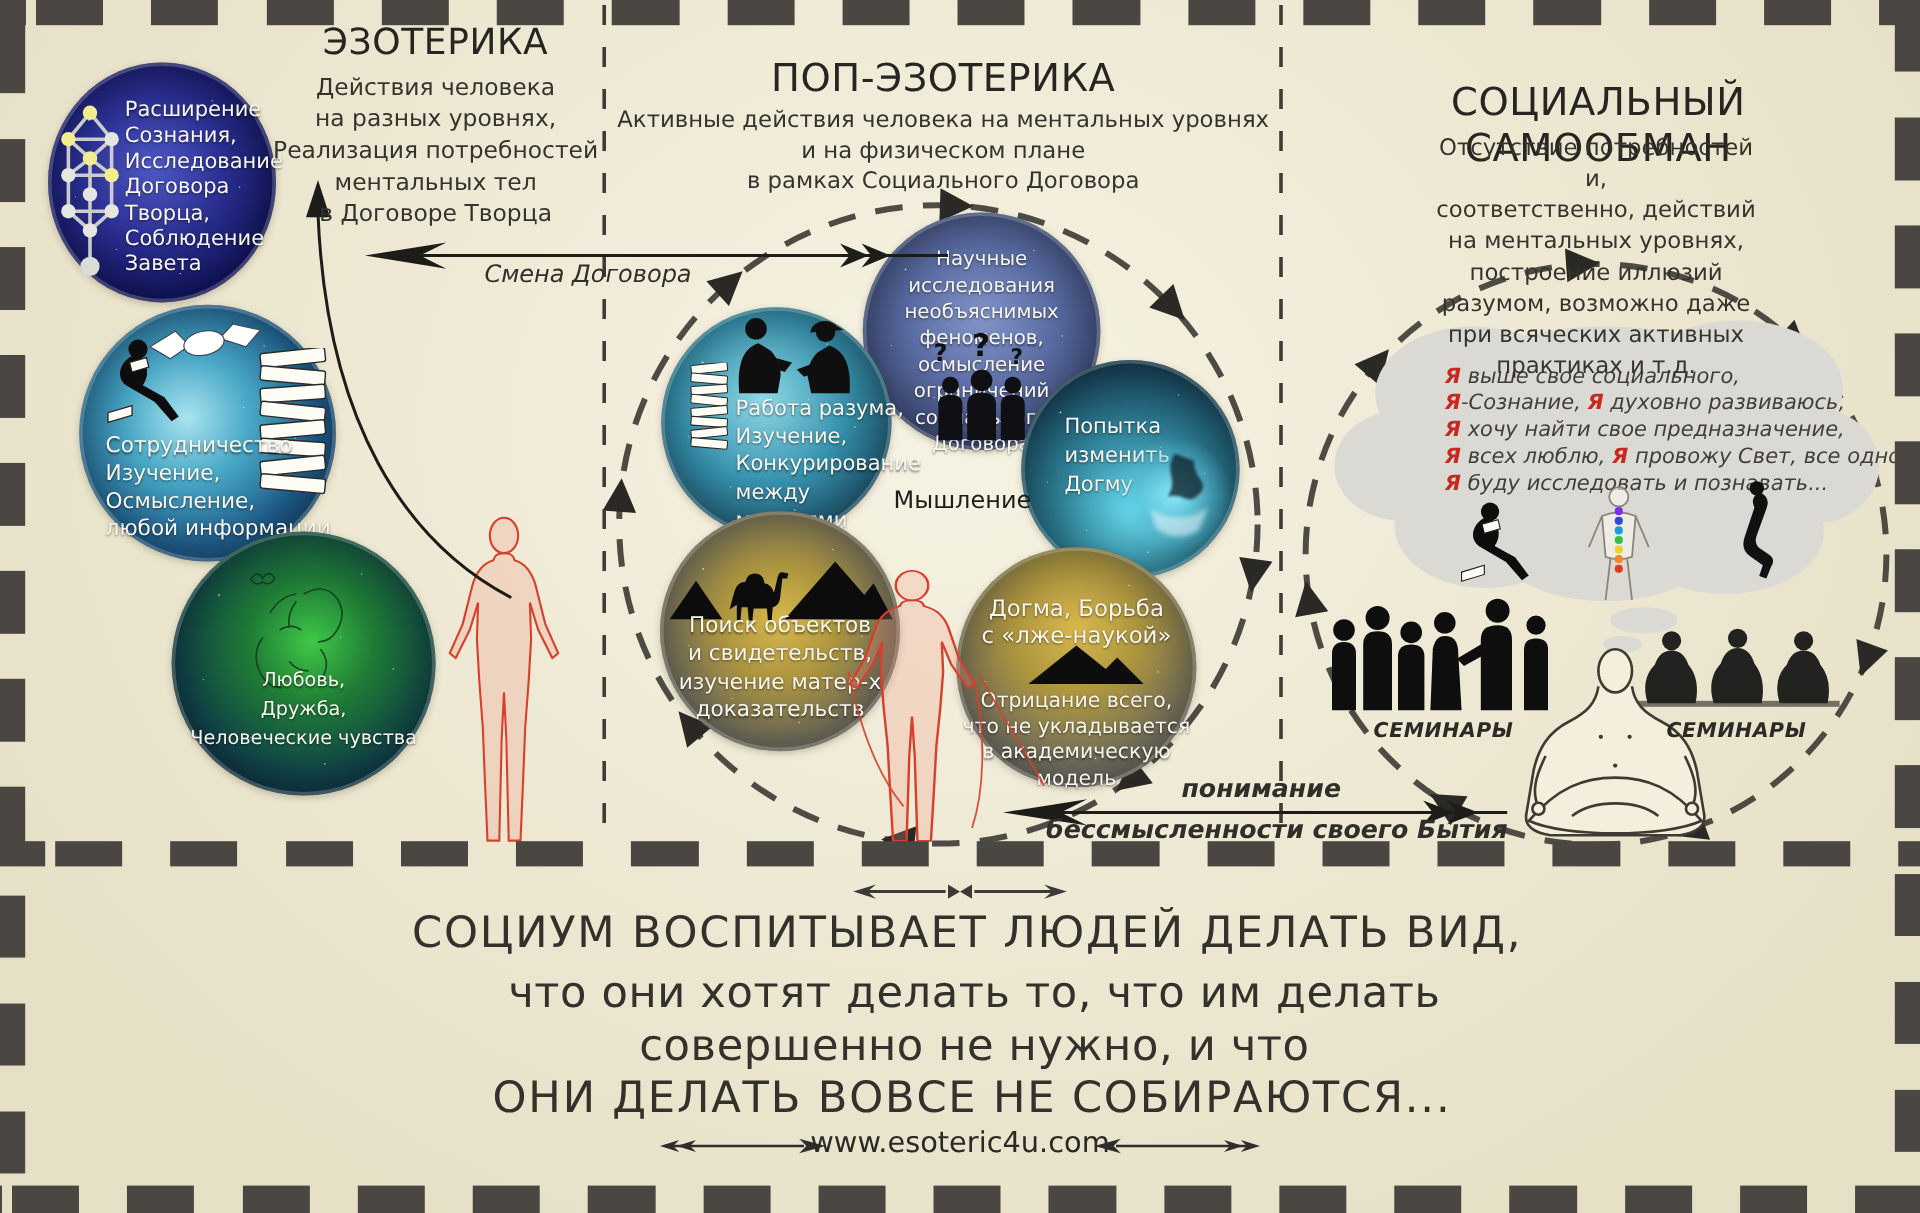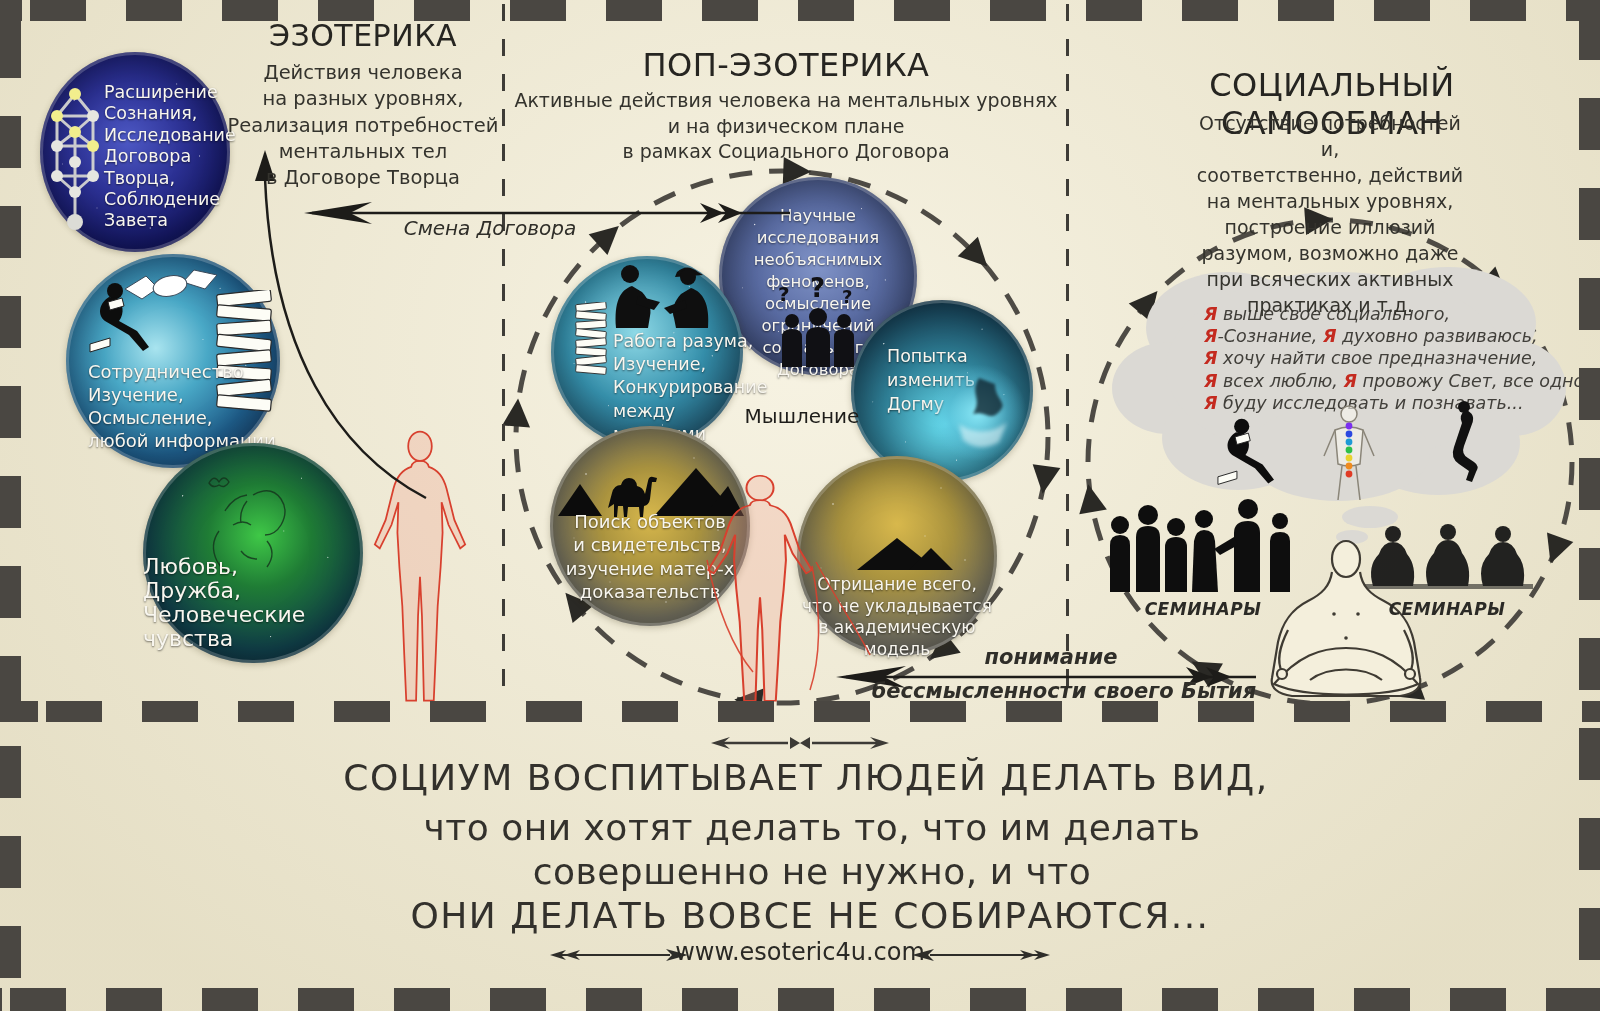--- a/index.html
+++ b/index.html
@@ -151,21 +151,21 @@
         <path d="M20,16 q5,-9 10,-1 q5,-8 10,0 q-4,7 -10,3 q-6,4 -10,-2 z"></path>
         <path d="M64,28 q18,-10 28,4 q8,12 0,26 q-6,10 -16,10"></path>
         <path d="M58,34 q-8,10 -6,22"></path>
         <path d="M36,44 q8,-14 22,-16"></path>
         <path d="M30,64 q-10,14 -2,30 q6,12 18,12"></path>
         <path d="M44,58 q10,-6 18,0"></path>
         <path d="M78,74 q10,12 0,26"></path>
         <path d="M52,84 q6,8 16,8"></path>
       </g>
     </svg>
-    <div class="abs ctext pre" style="left:0;top:112px;width:100%;font-size:22px;line-height:24px">Любовь,
+    <div class="abs ctext pre" style="left:0;top:112px;width:100%;text-align:center;font-size:16px;line-height:24px">Любовь,
 Дружба,
 Человеческие чувства</div>
   </div>
 
   <svg class="abs" style="left:366px;top:427px;z-index:2" width="108" height="280" viewBox="0 0 110 280">
     <g stroke="#d8402e" stroke-width="1.8" fill="rgba(240,150,130,.26)">
       <ellipse cx="55" cy="17" rx="12" ry="15"></ellipse>
       <path d="M55,32 C61,32 63,34 64,38 C74,41 79,49 82,60 L90,92 L101,117 L96,121 L84,97 L77,74 L78,105 L76,140 L73,180 L71,230 L69,276 L59,276 L57,190 L55,150 L53,190 L51,276 L41,276 L39,230 L37,180 L34,140 L32,105 L33,74 L26,97 L14,121 L9,117 L20,92 L28,60 C31,49 36,41 46,38 C47,34 49,32 55,32 Z"></path>
     </g>
   </svg>
@@ -254,20 +254,22 @@
       </g>
     </svg>
     <div class="abs ctext pre" style="left:0;top:84px;width:100%;text-align:center;font-size:18px;line-height:23.3px">Поиск объектов
 и свидетельств,
 изучение матер-х
 доказательств</div>
   </div>
 
   <div class="abs circle cybg2" style="left:797px;top:456px;width:200px;height:200px;z-index:2">
     <span class="stars"></span>
+    <div class="abs ctext pre" style="left:0;top:40px;width:100%;text-align:center;font-size:19px;line-height:23px">Догма, Борьба
+с «лже-наукой»</div>
     <svg class="abs" style="left:56px;top:78px" width="100" height="38" viewBox="0 0 100 38">
       <g fill="#0d0d0d">
         <polygon points="4,36 44,4 84,36"></polygon>
         <polygon points="56,36 78,14 100,36"></polygon>
       </g>
     </svg>
     <div class="abs ctext pre" style="left:0;top:118px;width:100%;text-align:center;font-size:17px;line-height:21.6px">Отрицание всего,
 что не укладывается
 в академическую
 модель</div>

